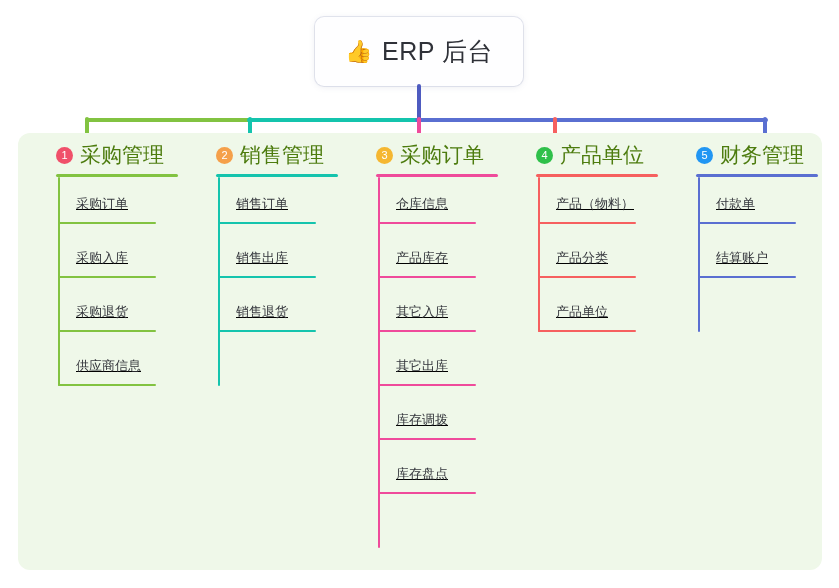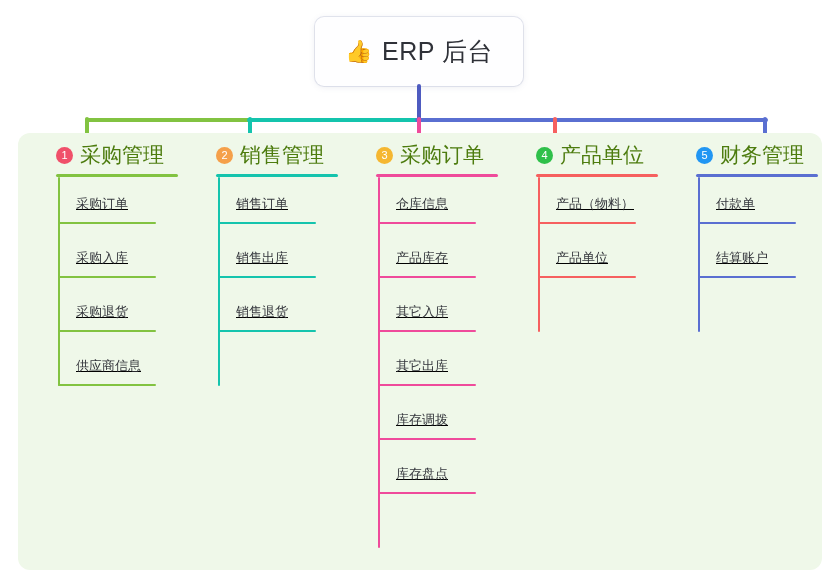--- a/index.html
+++ b/index.html
@@ -270,20 +270,24 @@
         <span class="col-title">产品单位</span>
         <span class="col-head-rule" style="background: rgb(246, 96, 95);"></span>
       </div>
       <div class="col-items">
         <span class="spine" style="background: rgb(246, 96, 95); height: 155px;"></span>
         <div class="item">
           <span class="item-label">产品（物料）</span>
           <span class="item-rule" style="background: rgb(246, 96, 95);"></span>
         </div>
         <div class="item">
+          <span class="item-label">产品分类</span>
+          <span class="item-rule" style="background: rgb(246, 96, 95);"></span>
+        </div>
+        <div class="item">
           <span class="item-label">产品单位</span>
           <span class="item-rule" style="background: rgb(246, 96, 95);"></span>
         </div>
       </div>
     </div>
     <div class="column col-5">
       <div class="col-head">
         <span class="badge" style="background: rgb(33, 150, 243);">5</span>
         <span class="col-title">财务管理</span>
         <span class="col-head-rule" style="background: rgb(90, 111, 209);"></span>

